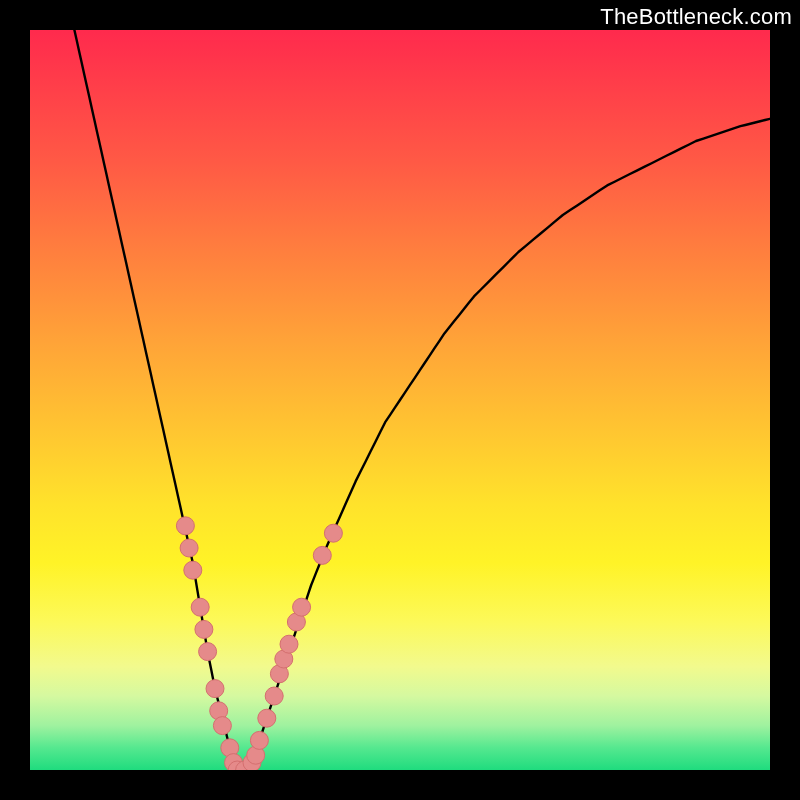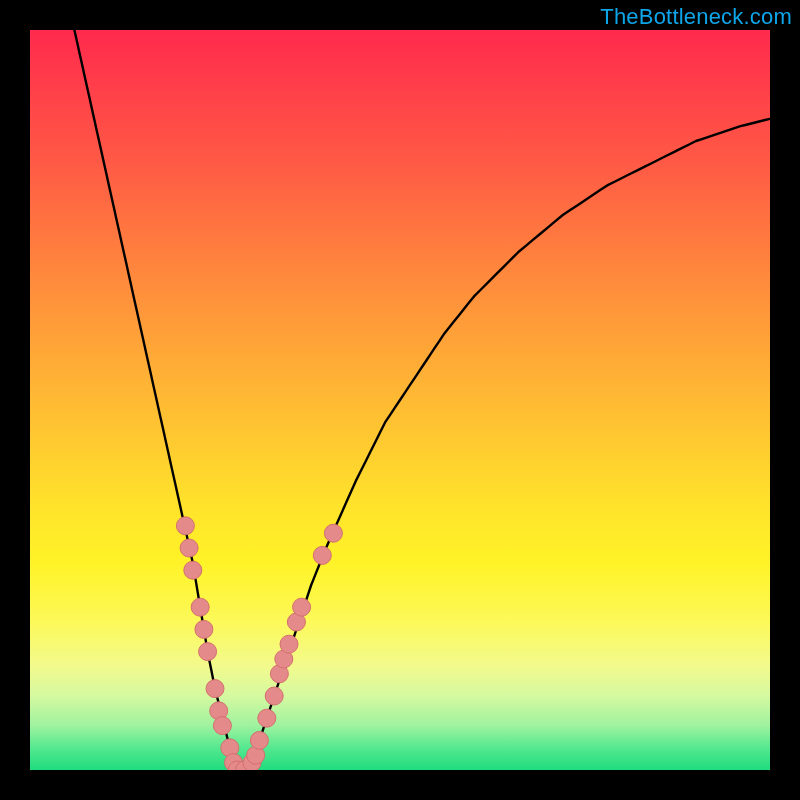--- a/index.html
+++ b/index.html
@@ -45,21 +45,21 @@
       #d5f9a0 90%,
       #9ff29f 94%,
       #55e88f 97%,
       #1fdc7e 100%
     );
   }
   .watermark {
     position: absolute;
     top: 4px;
     right: 8px;
-    color: #0ea5e9;
+    color: #ffffff;
     font-size: 22px;
     font-weight: 500;
     letter-spacing: 0.2px;
     z-index: 30;
     user-select: none;
     margin-left: 48px;
   }
   svg {
     position: absolute;
     inset: 0;

